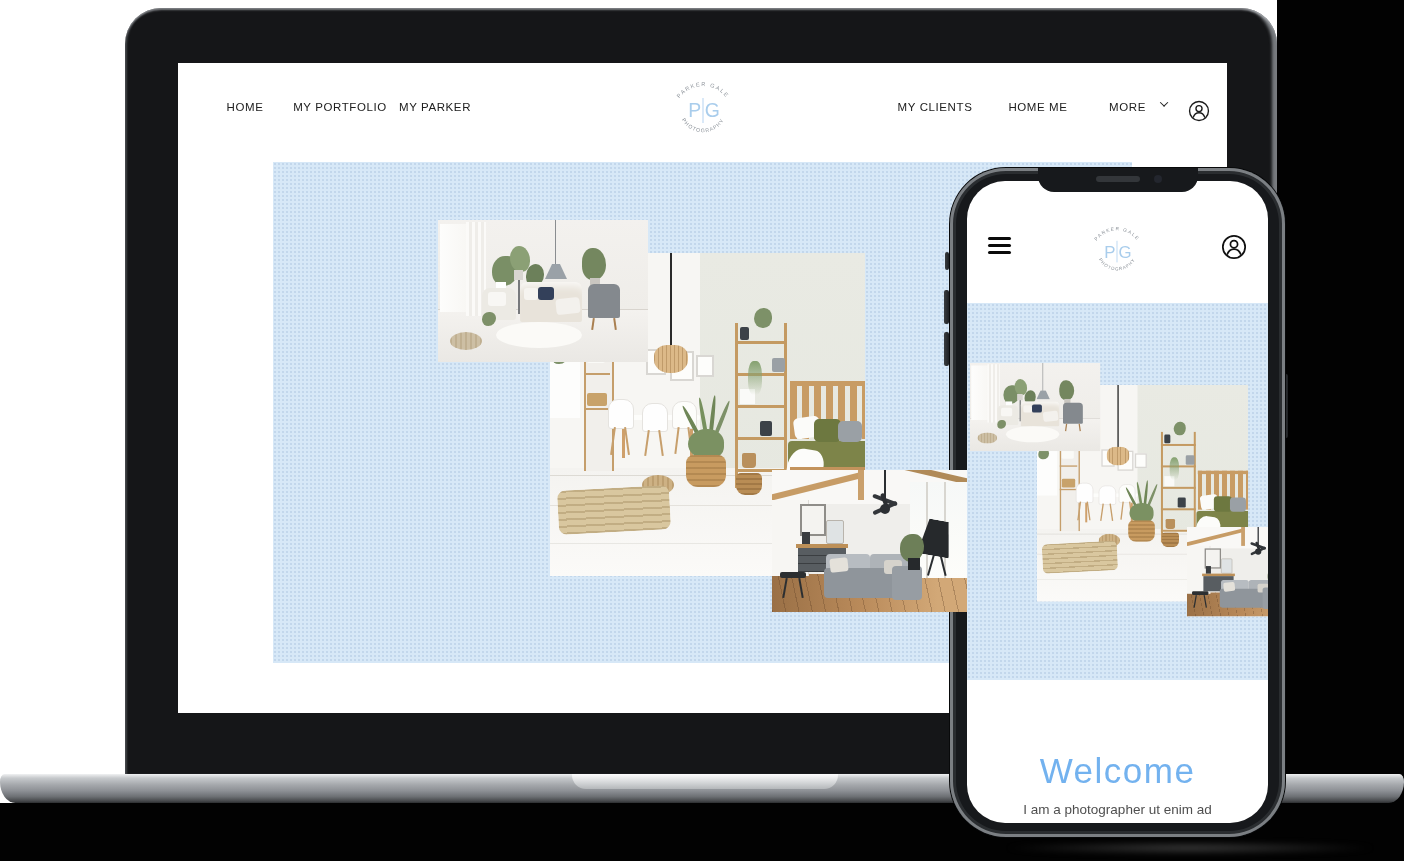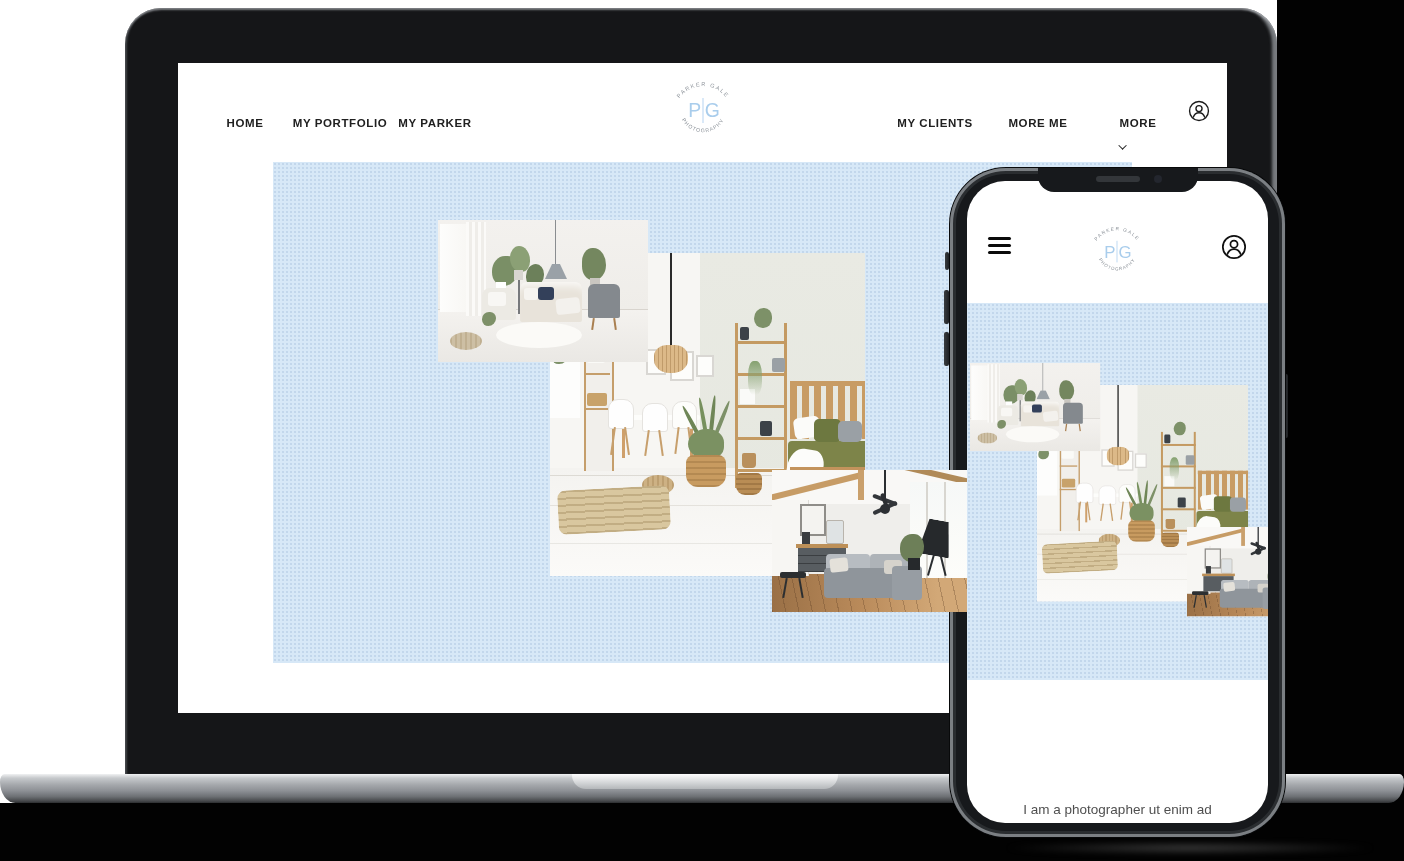--- a/index.html
+++ b/index.html
@@ -20,23 +20,23 @@
   .laptop-content{left:53px;top:55px;width:1049px;height:650px;background:#ffffff;overflow:hidden;}
   .laptop-base{left:0;top:774px;width:1404px;height:29px;
     background:linear-gradient(180deg,#f0f1f2 0%,#c6c9cc 14%,#a4a7ab 38%,#8d9095 58%,#6d7074 78%,#47494c 93%,#2c2e30 100%);
     border-radius:6px 6px 20px 20px / 10px 10px 28px 28px;}
   .laptop-base-notch{left:572px;top:774px;width:266px;height:15px;
     background:linear-gradient(180deg,#fdfdfd,#d6d8da 55%,#b4b7ba);
     border-radius:0 0 14px 14px;}
 
   
   .site-header{left:0;top:0;width:1049px;height:99px;background:#fff;}
-  .dnav-item{position:absolute;top:54px;transform:translateX(-50%);font-size:11.5px;
-    letter-spacing:.6px;color:#202020;white-space:nowrap;cursor:pointer;font-weight:bold;}
-  .more-wrap{display:flex;gap:15px;flex-direction:column;}
+  .dnav-item{position:absolute;top:38px;transform:translateX(-50%);font-size:11.5px;
+    letter-spacing:.6px;color:#202020;white-space:nowrap;cursor:pointer;}
+  .more-wrap{display:flex;gap:15px;}
   .chev{width:5px;height:5px;border-right:1.5px solid #222;border-bottom:1.5px solid #222;
     transform:rotate(45deg) translate(-1px,-1px);display:inline-block;}
   .hero{left:95px;top:99px;width:859px;height:501px;background:#d7e8f7;
     background-image:radial-gradient(rgba(120,155,195,.22) .8px,transparent .9px);
     background-size:4px 4px;}
 
   
   .phone{left:950px;top:168px;width:335px;height:669px;background:#17191c;border-radius:56px;
     box-shadow:0 0 0 1px #08090a,inset 0 0 0 3px #7b7f83,inset 0 0 0 6px #2a2d30;}
   .phone-screen{left:17px;top:13px;width:301px;height:642px;background:#fff;border-radius:38px;overflow:hidden;}
@@ -89,21 +89,21 @@
             </defs>
             <text font-size="6" letter-spacing="1.6" fill="#8d939a"><textPath href="#arcTopD" startOffset="50%" text-anchor="middle">PARKER GALE</textPath></text>
             <text font-size="5.6" letter-spacing="1.1" fill="#8d939a"><textPath href="#arcBotD" startOffset="50%" text-anchor="middle">PHOTOGRAPHY</textPath></text>
             <line x1="40" y1="26" x2="40" y2="53" stroke="#bcd8f2" stroke-width="1.2"></line>
             <text x="31" y="47" font-size="21" fill="#a9cdec" text-anchor="middle">P</text>
             <text x="50" y="47" font-size="21" fill="#a9cdec" text-anchor="middle">G</text>
           </svg>
         </div>
 
         <span class="dnav-item" style="left:757px">MY CLIENTS</span>
-        <span class="dnav-item" style="left:860px">MORE ME</span>
+        <span class="dnav-item" style="left:860px">HOME ME</span>
         <span class="dnav-item more-wrap" style="left:960px">
           <span>MORE</span>
           <span class="chev"></span>
         </span>
 
         <span class="abs" style="left:1021px;top:37px;transform:translateX(-50%);">
           <svg width="22" height="22" viewBox="0 0 24 24" fill="none" stroke="#1b1b1b" stroke-width="1.5">
             <circle cx="12" cy="12" r="10.3"></circle>
             <circle cx="12" cy="9.4" r="3.3"></circle>
             <path d="M 5.6 19.2 C 6.8 15.6 9.1 13.9 12 13.9 C 14.9 13.9 17.2 15.6 18.4 19.2"></path>
@@ -419,20 +419,21 @@
             <i style="left:52px;top:98px;width:96px;height:30px;background:#8f959b;border-radius:4px;"></i>
             <i style="left:58px;top:88px;width:18px;height:14px;background:#e4e1da;border-radius:3px;transform:rotate(-6deg);"></i>
             <i style="left:112px;top:90px;width:18px;height:14px;background:#d6d3cc;border-radius:3px;"></i>
             <i style="left:120px;top:96px;width:30px;height:34px;background:#979da3;border-radius:4px;"></i>
             <i style="left:128px;top:64px;width:24px;height:28px;background:#6d7f58;border-radius:50% 42% 55% 45%;"></i>
 
           </div>
           </div>
       </div>
 
+      <div class="abs welcome">Welcome</div>
       <div class="abs intro">I am a photographer ut enim ad</div>
     </div>
 
     <div class="abs notch">
       <span class="abs speaker"></span>
       <span class="abs cam"></span>
     </div>
   </div>
 
   <div class="abs phone-shadow"></div>

